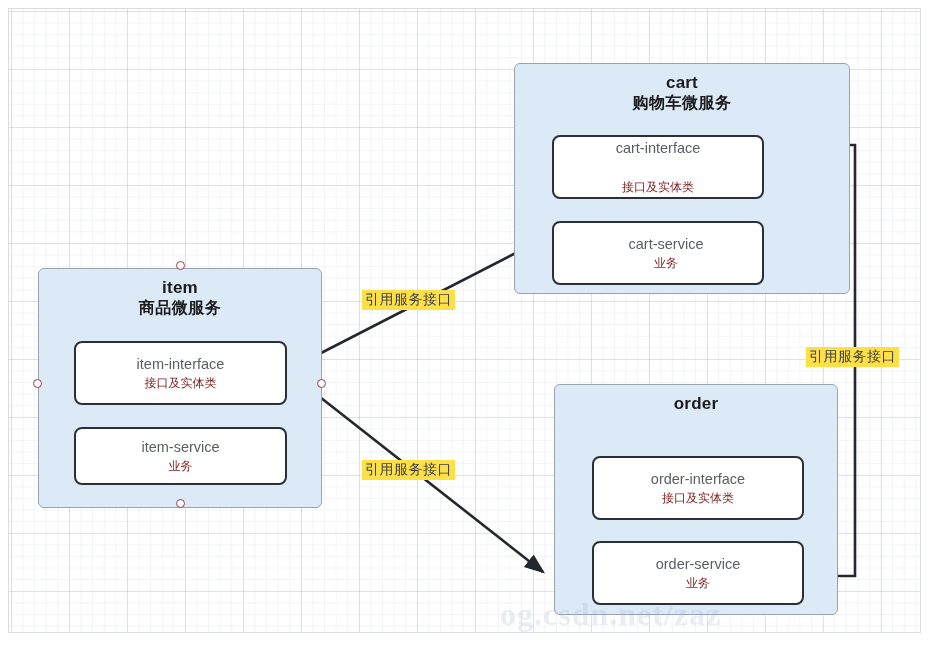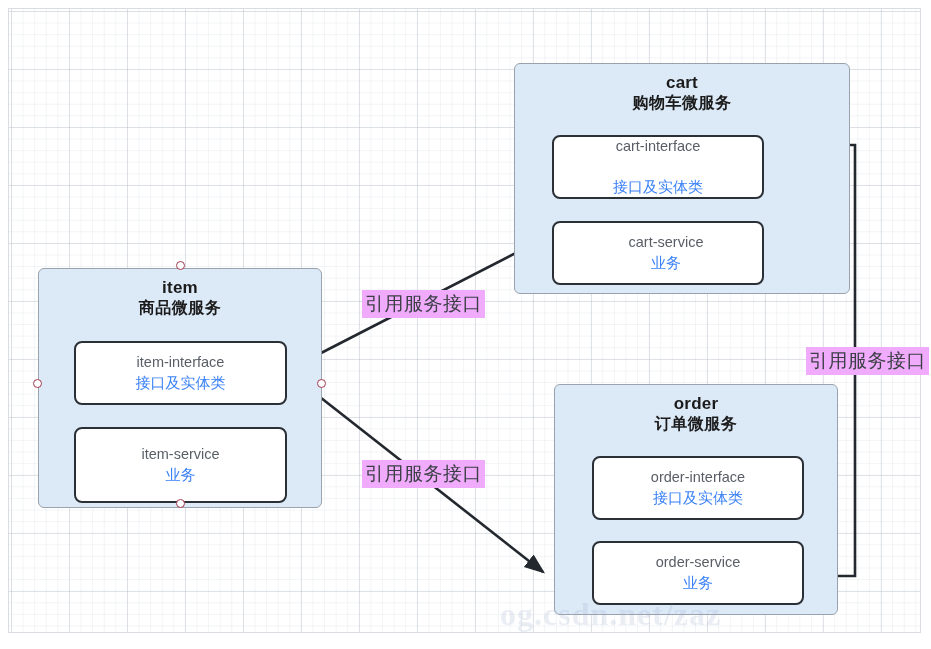--- a/index.html
+++ b/index.html
@@ -78,40 +78,40 @@
     align-items: center;
     justify-content: center;
     color: #5a5f66;
   }
   .module .m-en {
     font-size: 14.5px;
     line-height: 1.35;
     color: #595e66;
   }
   .module .m-cn {
-    font-size: 15px;
+    font-size: 12px;
     line-height: 1.35;
-    color: #3b82f6;
+    color: #7f1d1d;
   }
   
   .handle {
     position: absolute;
     width: 9px;
     height: 9px;
     box-sizing: border-box;
     border: 1.4px solid #a33a4e;
     border-radius: 50%;
     background: #ffffff;
   }
   
   .edge-label {
     position: absolute;
-    font-size: 19px;
+    font-size: 14px;
     color: #3b3f45;
-    background: #f0abfc;
+    background: #fde047;
     padding: 1px 3px;
     white-space: nowrap;
     letter-spacing: 0.5px;
   }
   
   #links {
     position: absolute;
     left: 0; top: 0;
     width: 931px;
     height: 649px;
@@ -164,21 +164,21 @@
     <div class="group-title" style="top:8px;">
       <span class="en">item</span>
       <span class="cn">商品微服务</span>
     </div>
 
     <div class="module" style="left:35px; top:72px; width:213px; height:64px;">
       <span class="m-en">item-interface</span>
       <span class="m-cn">接口及实体类</span>
     </div>
 
-    <div class="module" style="left:35px; top:158px; width:213px; height:76px;">
+    <div class="module" style="left:35px; top:158px; width:213px; height:58px;">
       <span class="m-en">item-service</span>
       <span class="m-cn">业务</span>
     </div>
   </div>
 
   <div class="handle" style="left:176px; top:261px;"></div>
   <div class="handle" style="left:33px; top:379px;"></div>
   <div class="handle" style="left:317px; top:379px;"></div>
   <div class="handle" style="left:176px; top:499px;"></div>
 
@@ -195,21 +195,20 @@
 
     <div class="module" style="left:37px; top:157px; width:212px; height:64px;padding-left:16px;">
       <span class="m-en">cart-service</span>
       <span class="m-cn">业务</span>
     </div>
   </div>
 
   <div class="group" style="left:514px; top:384px; width:284px; height:231px;margin-left:40px;">
     <div class="group-title" style="top:8px;">
       <span class="en">order</span>
-      <span class="cn">订单微服务</span>
     </div>
 
     <div class="module" style="left:37px; top:71px; width:212px; height:64px;border-radius:8px;">
       <span class="m-en">order-interface</span>
       <span class="m-cn">接口及实体类</span>
     </div>
 
     <div class="module" style="left:37px; top:156px; width:212px; height:64px;">
       <span class="m-en">order-service</span>
       <span class="m-cn">业务</span>

